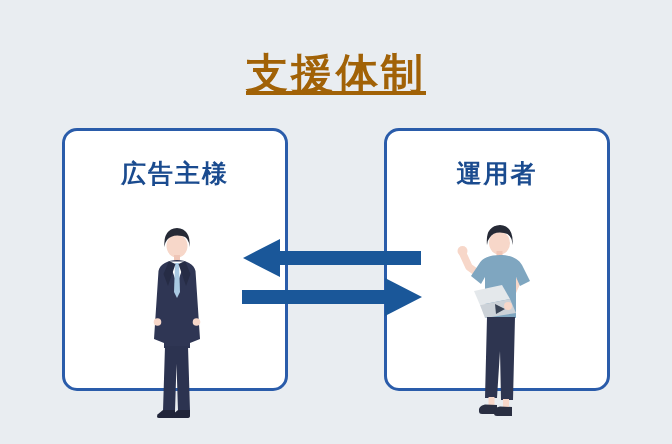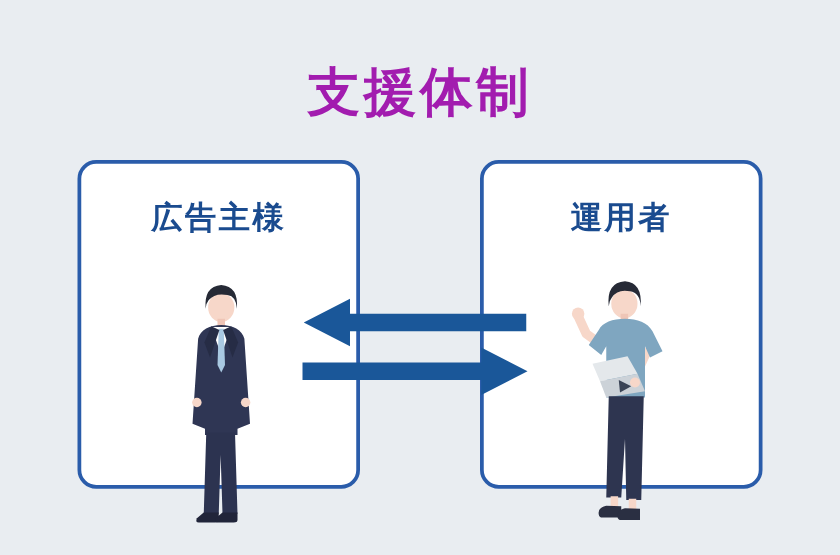--- a/index.html
+++ b/index.html
@@ -14,21 +14,22 @@
     overflow: hidden;
   }
 
   .page-title {
     position: absolute;
     top: 46px; left: 0; right: 0;
     text-align: center;
     font-size: 42px;
     font-weight: 800;
     letter-spacing: 3px;
-    color: #a21caf;
+    color: #a16207;
+    text-decoration: underline;
   }
 
   .panel {
     position: absolute;
     top: 128px;
     width: 226px;
     height: 263px;
     background: #ffffff;
     border: 3px solid #2a5caa;
     border-radius: 15px;

